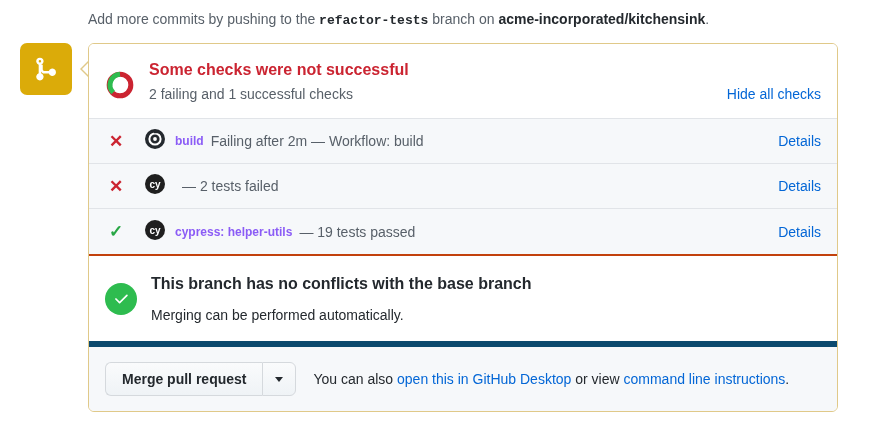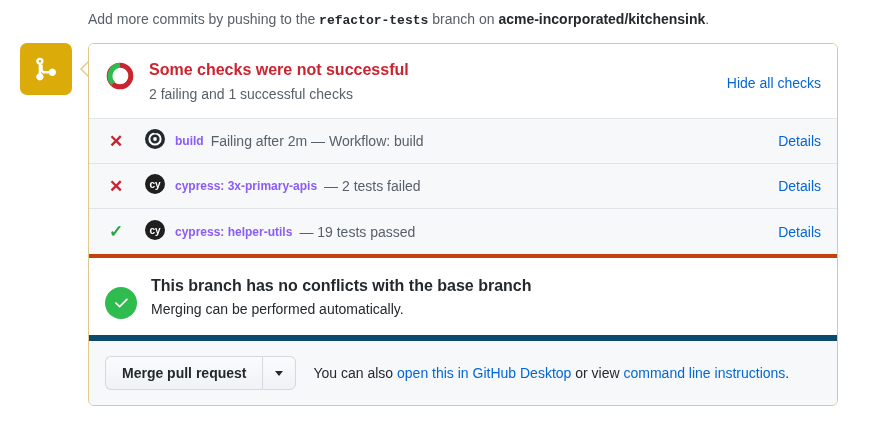--- a/index.html
+++ b/index.html
@@ -89,21 +89,21 @@
     height: 0;
     border-top: 9px solid transparent;
     border-bottom: 9px solid transparent;
     border-right: 9px solid #ffffff;
   }
 
   
   .checks-header {
     position: relative;
     display: flex;
-    align-items: flex-start;
+    align-items: flex-end;
     padding: 15px 16px 14px 16px;
     background: #ffffff;
   }
   .donut {
     flex: 0 0 auto;
     margin-top: 2px;
     margin-right: 14px;
   }
   .checks-head-text {
     flex: 1 1 auto;
@@ -182,44 +182,44 @@
     flex: 0 0 auto;
     font-size: 14px;
     color: #0366d6;
     cursor: pointer;
     white-space: nowrap;
   }
 
   
   .conflict-section {
     display: flex;
-    align-items: flex-end;
+    align-items: center;
     padding: 17px 16px 16px 16px;
     background: #ffffff;
-    border-top: 4px solid #c2410c;
+    border-top: 2px solid #c2410c;
   }
   .conflict-icon {
     flex: 0 0 auto;
     width: 32px;
     height: 32px;
     border-radius: 50%;
     background: #2ebc4f;
     margin-right: 14px;
     display: flex;
     align-items: center;
     justify-content: center;
   }
   .conflict-title {
     font-size: 16px;
     font-weight: 700;
     line-height: 22px;
     color: #24292e;
   }
   .conflict-sub {
-    margin-top: 2px;
+    margin-top: 10px;
     font-size: 14px;
     line-height: 20px;
     color: #24292e;
   }
 
   
   .merge-footer {
     display: flex;
     align-items: center;
     padding: 15px 16px;
@@ -328,21 +328,20 @@
       </div>
 
       <div class="check-row">
         <span class="status-glyph fail">✕</span>
         <span class="avatar-sm">
           <svg width="20" height="20" viewBox="0 0 20 20">
             <circle cx="10" cy="10" r="10" fill="#1f1f1f"></circle>
             <text x="10" y="14" text-anchor="middle" font-family="Liberation Sans, sans-serif" font-size="10" font-weight="700" fill="#ffffff">cy</text>
           </svg>
         </span>
-        <span class="check-name">cypress: 3x-primary-apis</span>
         <span class="check-desc">— 2 tests failed</span>
         <span class="check-spacer"></span>
         <span class="details-link">Details</span>
       </div>
 
       <div class="check-row">
         <span class="status-glyph pass">✓</span>
         <span class="avatar-sm">
           <svg width="20" height="20" viewBox="0 0 20 20">
             <circle cx="10" cy="10" r="10" fill="#1f1f1f"></circle>

